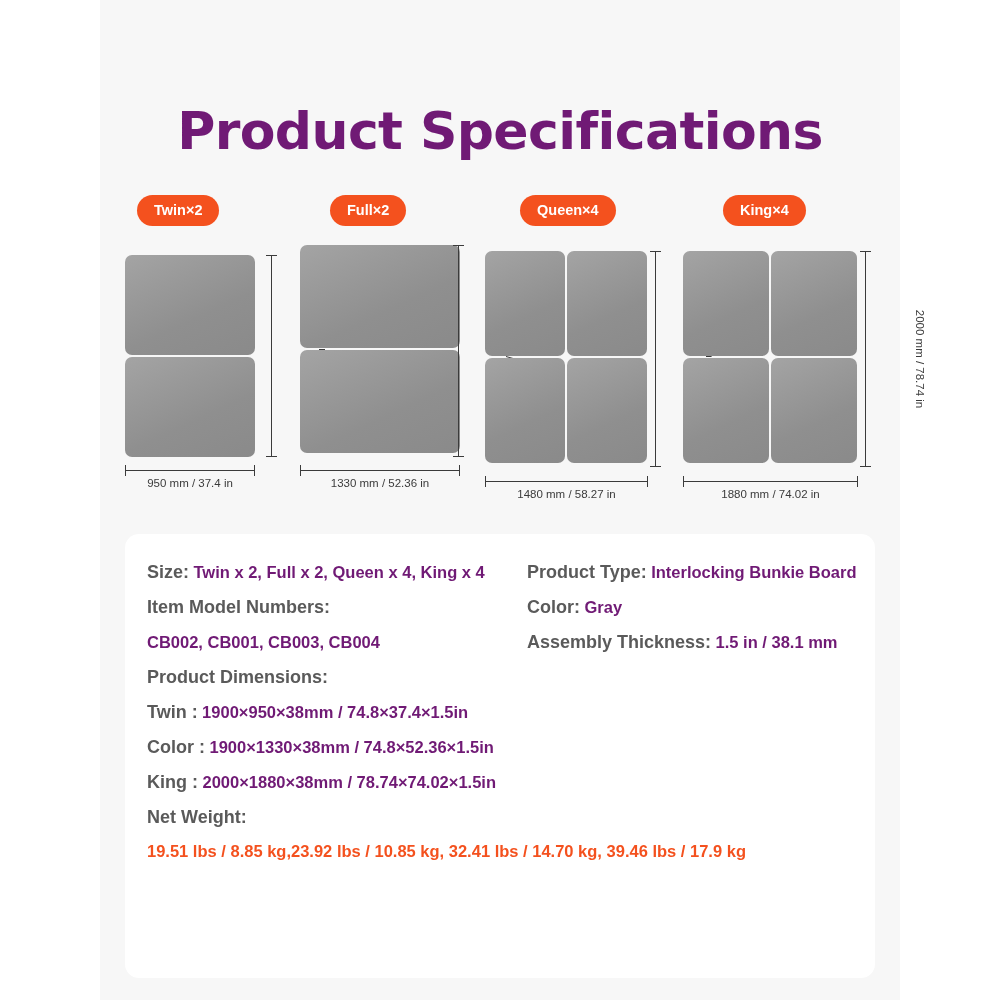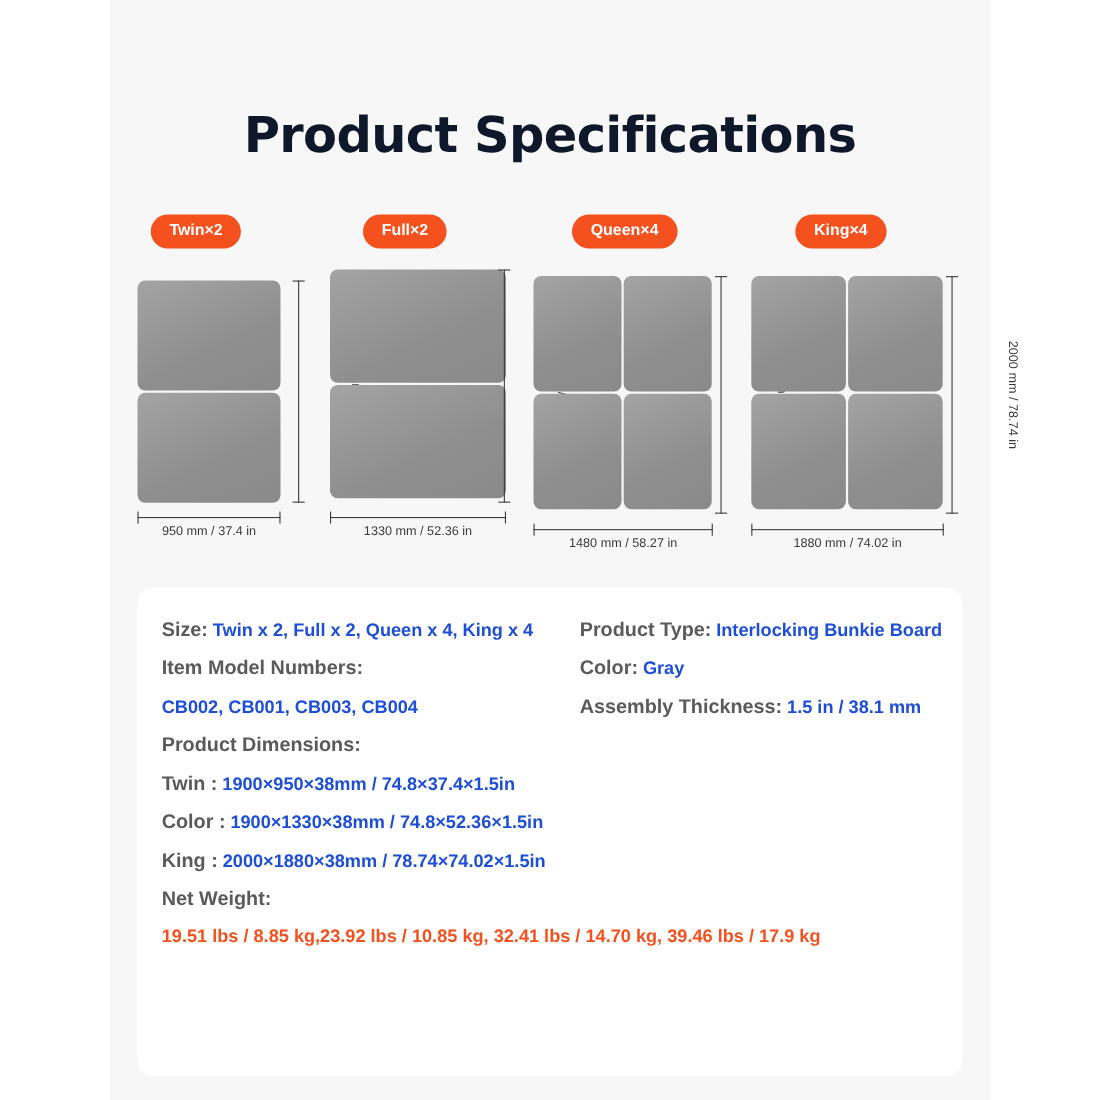--- a/index.html
+++ b/index.html
@@ -30,23 +30,23 @@
   }
   
   #title {
     position: absolute;
     left: 0;
     top: 66px;
     width: 800px;
     text-align: center;
     font-family: "DejaVu Sans", sans-serif;
     font-weight: 700;
-    font-size: 45px;
+    font-size: 52px;
     letter-spacing: -0.6px;
-    color: #0f172a;
+    color: #701a75;
     white-space: nowrap;
   }
   
   #diagram {
     position: absolute;
     left: 0;
     top: 0;
     width: 800px;
     height: 520px;
   }
@@ -165,21 +165,21 @@
     align-items: baseline;
   }
   .scol-l { width: 380px; flex: 0 0 380px; }
   .scol-r { flex: 1 1 auto; }
   .lbl {
     color: #5a5a5a;
     font-size: 18px;
     font-weight: 700;
   }
   .val {
-    color: #1d4ed8;
+    color: #701a75;
     font-size: 16.5px;
     font-weight: 600;
   }
   .line-block {
     margin-bottom: 14px;
     white-space: nowrap;
   }
   .dim-line {
     margin-bottom: 14px;
     white-space: nowrap;

